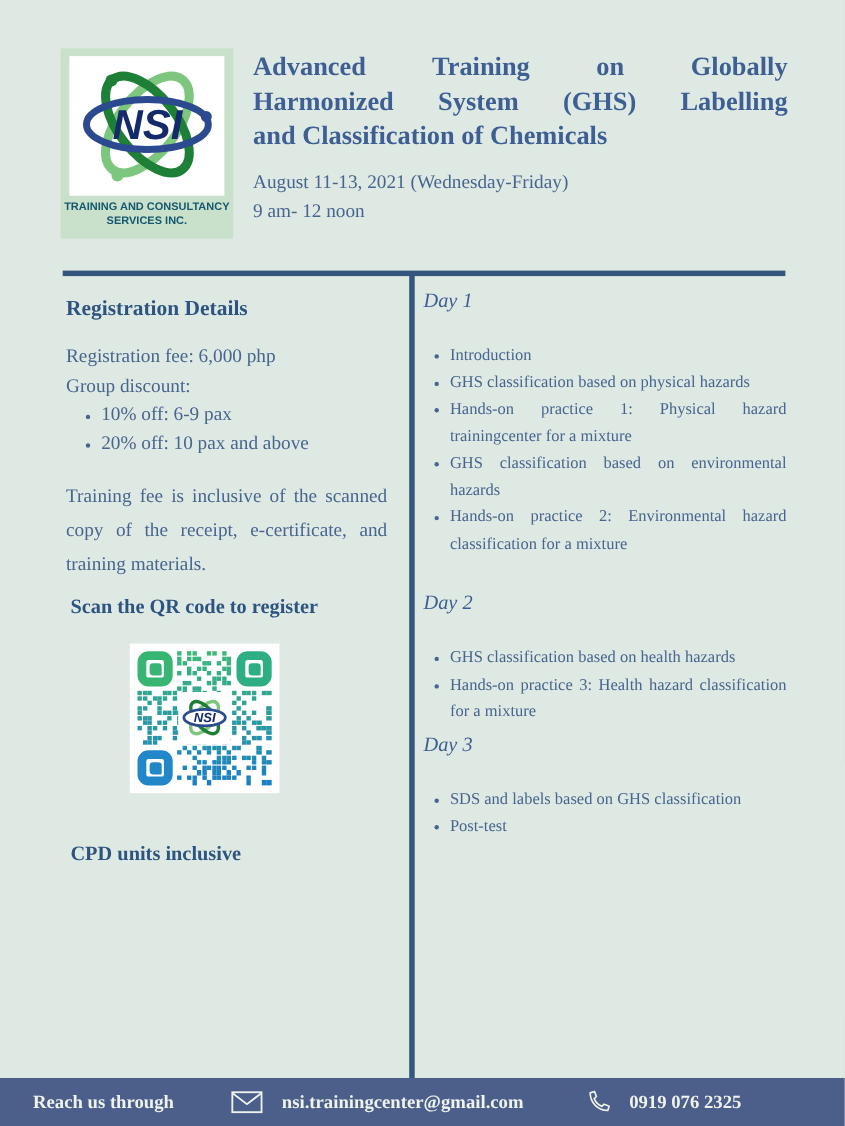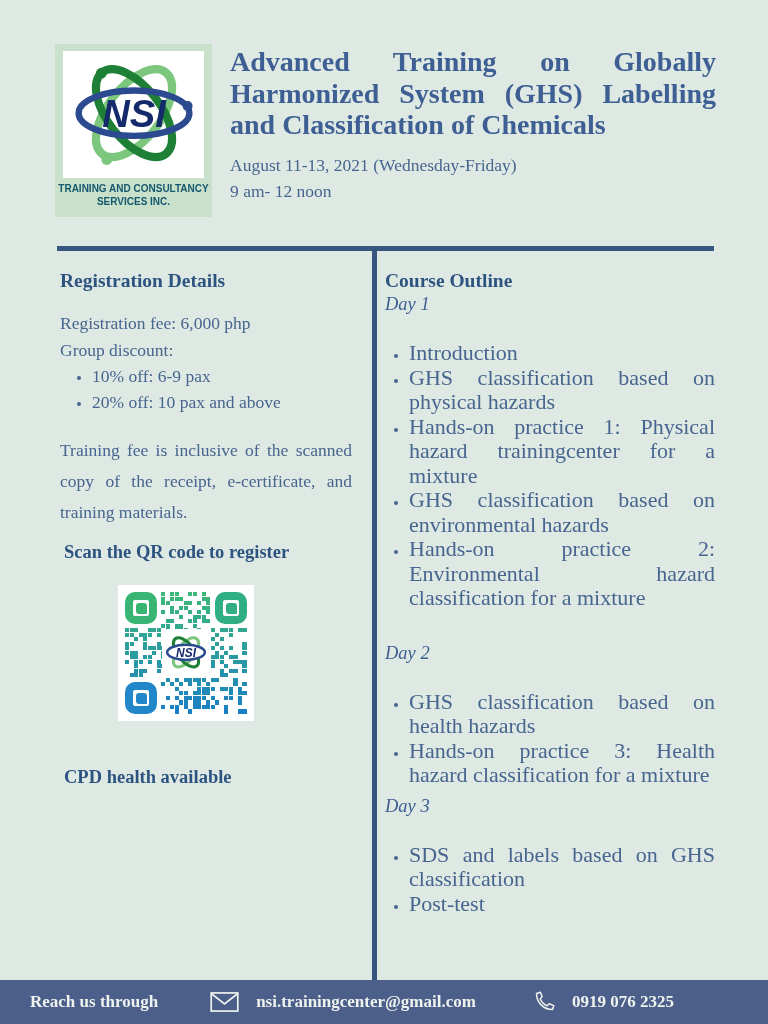--- a/index.html
+++ b/index.html
@@ -15,21 +15,21 @@
   .page{position:relative;width:768px;height:1024px;background:var(--background);overflow:hidden;}
 
   
   .logo-frame{position:absolute;left:55px;top:44px;width:157px;height:173px;background:var(--logo-frame);}
   .logo-white{position:absolute;left:8px;top:7px;width:141px;height:127px;background:#ffffff;display:flex;align-items:center;justify-content:center;}
   .logo-caption{position:absolute;left:0;top:138px;width:100%;text-align:center;
     font-family:"Liberation Sans",sans-serif;font-weight:bold;font-size:10px;line-height:13px;color:var(--logo-caption);}
 
   
   .title-block{position:absolute;left:230px;top:46px;width:486px;}
-  .title-line{font-size:28px;line-height:31.5px;font-weight:bold;color:var(--title);text-align:justify;}
+  .title-line{font-size:24px;line-height:31.5px;font-weight:bold;color:var(--title);text-align:justify;}
   .title-line.justify-last{text-align-last:justify;}
   .sub-block{margin-top:11px;}
   .sub-line{font-size:17.5px;line-height:26px;color:var(--body);}
 
   
   .hline{position:absolute;left:57px;top:246px;width:657px;height:4.5px;background:var(--divider);}
   .vline{position:absolute;left:372px;top:250px;width:4.5px;height:730px;background:var(--divider);}
 
   
   .col-left{position:absolute;left:60px;top:262px;width:292px;color:var(--body);}
@@ -51,21 +51,21 @@
   .qr-finder .dot{position:absolute;left:2.5px;top:2.5px;width:11px;height:11px;background:currentColor;border-radius:3px 3px 1px 3px;}
   .qr-finder.tl{left:7px;top:7px;color:var(--qr-finder-tl);border-color:var(--qr-finder-tl);}
   .qr-finder.tr{right:7px;top:7px;color:var(--qr-finder-tr);border-color:var(--qr-finder-tr);}
   .qr-finder.bl{left:7px;bottom:7px;color:var(--qr-finder-bl);border-color:var(--qr-finder-bl);}
   .qr-center{position:absolute;left:44px;top:44px;width:48px;height:48px;background:#ffffff;border-radius:6px;display:flex;align-items:center;justify-content:center;}
 
   
   .day-label{font-size:18.5px;font-style:italic;color:var(--title);}
   .day1{margin-top:2px;} .day2{margin-top:32px;} .day3{margin-top:8px;}
   ul.outline{list-style:disc;margin:26px 0 0 6px;padding-left:18px;}
-  ul.outline li{font-size:22px;line-height:24.5px;text-align:justify;}
+  ul.outline li{font-size:15px;line-height:24.5px;text-align:justify;}
   ul.outline li::marker{color:var(--body);font-size:14px;}
 
   
   .footer{position:absolute;left:0;bottom:0;width:768px;height:44px;background:var(--footer-bar);
     display:flex;align-items:center;color:var(--footer-text);font-weight:bold;}
   .footer .label{margin-left:30px;font-size:17px;}
   .footer .mail-icon{margin-left:52px;}
   .footer .email{margin-left:17px;font-size:17px;}
   .footer .phone-icon{margin-left:56px;}
   .footer .phone{margin-left:16px;font-size:17px;}
@@ -347,25 +347,24 @@
       <div class="qr-center">
         <svg width="44" height="42" viewBox="0 0 140 130">
           <ellipse cx="70" cy="63" rx="27" ry="55" fill="none" stroke="var(--logo-light-green,#7cc67e)" stroke-width="10" transform="rotate(38 70 63)"></ellipse>
           <ellipse cx="70" cy="63" rx="27" ry="55" fill="none" stroke="var(--logo-dark-green,#1e7f36)" stroke-width="10" transform="rotate(-38 70 63)"></ellipse>
           <ellipse cx="70" cy="63" rx="60" ry="24" fill="#ffffff" stroke="var(--logo-blue,#2b4a8f)" stroke-width="8"></ellipse>
           <text x="70" y="77" text-anchor="middle" font-family="Liberation Sans, sans-serif" font-size="38" font-weight="bold" font-style="italic" fill="var(--logo-text,#142a6b)">NSI</text>
         </svg>
       </div>
     </div>
 
-    <div class="cpd-heading">CPD health available</div>
+    <div class="cpd-heading">CPD units inclusive</div>
   </div>
 
   <div class="col-right">
-    <div class="section-heading" style="margin-bottom:0;">Course Outline</div>
 
     <div class="day-label day1">Day 1</div>
     <ul class="outline">
         <li>Introduction</li>
         <li>GHS classification based on physical hazards</li>
         <li>Hands-on practice 1: Physical hazard trainingcenter for a mixture</li>
         <li>GHS classification based on environmental hazards</li>
         <li>Hands-on practice 2: Environmental hazard classification for a mixture</li>
       </ul>
 

